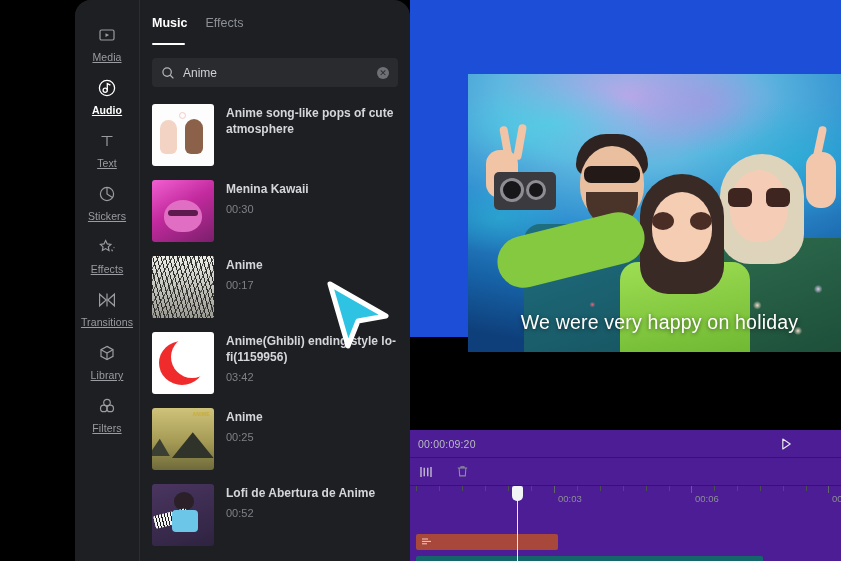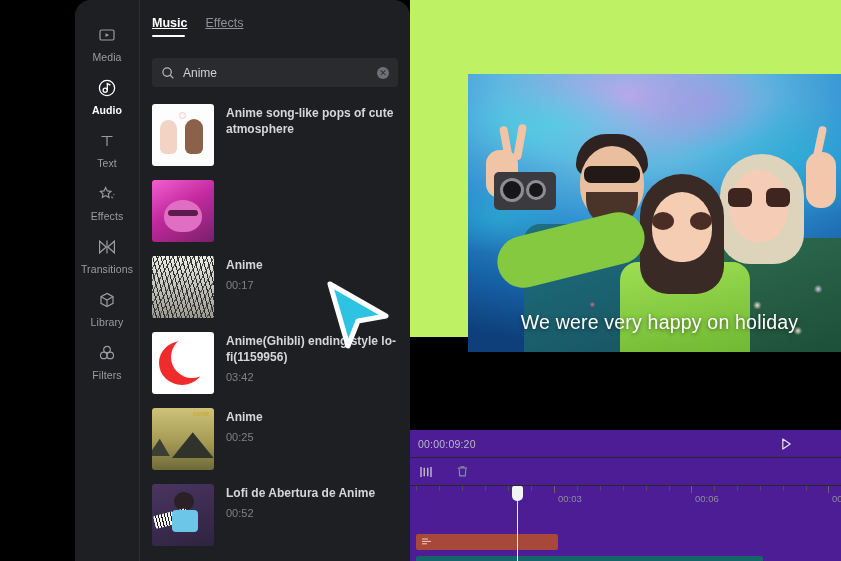--- a/index.html
+++ b/index.html
@@ -27,29 +27,30 @@
   }
   .rail-item {
     width: 65px; display: flex; flex-direction: column; align-items: center;
     padding: 8px 0 6px 0; cursor: pointer;
   }
   .rail-ico { height: 22px; display:flex; align-items:center; justify-content:center; margin-bottom: 5px; }
   .rail-ico svg { display:block; }
   .rail-label {
     font-size: 10.5px; color: #9a9ca1; line-height: 12px; text-align: right;
     letter-spacing: .1px;
+    text-decoration: underline;
   }
   .rail-item.active .rail-label { color: #ffffff; font-weight: bold; }
   .rail-item.active .rail-ico svg { stroke: #ffffff; }
 
   
   .list-col { position: absolute; left: 65px; top: 0; width: 270px; height: 561px; }
 
   .tabs { display: flex; gap: 18px; padding: 16px 12px 0 12px; }
-  .tab { font-size: 12.5px; color: #8d9096; padding-bottom: 7px; cursor: pointer; position: relative; text-decoration: underline; }
+  .tab { font-size: 12.5px; color: #8d9096; padding-bottom: 15px; cursor: pointer; position: relative; }
   .tab.active { color: #ffffff; font-weight: bold; }
   .tab.active:after {
     content:""; position:absolute; left: 0; right: 2px; bottom: 0;
     height: 2px; background: #ffffff; border-radius: 2px;
   }
 
   .search {
     position: absolute; left: 12px; top: 58px; width: 246px; height: 29px;
     background: #2a2b2f; border-radius: 4px;
     display: flex; align-items: center; padding: 0 9px;
@@ -94,21 +95,21 @@
   .th5:before{content:"";position:absolute;left:-4px;top:26px;width:42px;height:22px;background:#3b3f33;clip-path:polygon(0 100%,28% 22%,52% 100%);}
   .th5:after{content:"";position:absolute;left:20px;top:22px;width:52px;height:28px;background:#2f3329;clip-path:polygon(0 100%,40% 8%,80% 100%);}
   .th5 i{position:absolute;right:4px;top:3px;font-size:5px;color:#c9aa3a;font-weight:bold;letter-spacing:.3px;font-style:normal;}
   .th6 { background:linear-gradient(160deg,#4a3560,#2e2340); }
   .th6:before{content:"";position:absolute;left:22px;top:8px;width:20px;height:18px;border-radius:50% 50% 45% 45%;background:#2b2028;}
   .th6:after{content:"";position:absolute;left:20px;top:26px;width:26px;height:22px;border-radius:4px;background:#6cc6e8;}
   .th6 i{position:absolute;left:2px;top:28px;width:34px;height:13px;background:
     repeating-linear-gradient(90deg,#f2f2f2 0 2px,#1c1c1c 2px 3px);transform:rotate(-14deg);border-radius:2px;}
 
   
-  .preview-wrap { position:absolute; left:410px; top:0; right:0; height:337px; background:#bef264; }
+  .preview-wrap { position:absolute; left:410px; top:0; right:0; height:337px; background:#1d4ed8; }
   .preview {
     position:absolute; left: 58px; top: 74px; width: 383px; height: 278px;
     overflow: hidden; background:#0b2a3c;
   }
   .pv-sky{position:absolute;inset:0;background:
      radial-gradient(120% 90% at 42% 8%, #b8a8e8 0%, #5fb8e0 28%, #2f8fd0 52%, #1763a8 78%, #0e3f7a 100%);}
   .pv-swirl{position:absolute;inset:0;background:
      radial-gradient(38% 22% at 22% 18%, rgba(60,220,230,.55), transparent 70%),
      radial-gradient(30% 26% at 62% 10%, rgba(175,140,225,.5), transparent 70%),
      radial-gradient(44% 30% at 86% 30%, rgba(35,185,215,.5), transparent 72%),
@@ -220,20 +221,29 @@
 
       <div class="rail-item">
         <span class="rail-ico">
           <svg width="18" height="18" viewBox="0 0 18 18" fill="none" stroke="#9a9ca1" stroke-width="1.2">
             <path d="M3.5 4.5h11M9 4.5v9.5"></path>
           </svg>
         </span>
         <span class="rail-label">Text</span>
       </div>
 
+      <div class="rail-item">
+        <span class="rail-ico">
+          <svg width="18" height="18" viewBox="0 0 18 18" fill="none" stroke="#9a9ca1" stroke-width="1.2">
+            <circle cx="9" cy="9" r="6.6"></circle>
+              <path d="M9 2.4v6.6l5 3.2"></path>
+          </svg>
+        </span>
+        <span class="rail-label">Stickers</span>
+      </div>
 
       <div class="rail-item">
         <span class="rail-ico">
           <svg width="18" height="18" viewBox="0 0 18 18" fill="none" stroke="#9a9ca1" stroke-width="1.2">
             <path d="M7.6 2.6l1.7 3.3 3.6.5-2.6 2.5.7 3.6-3.4-1.9-3.2 1.8.6-3.5L2.4 6.4l3.6-.5z"></path>
             <path d="M13.6 11.4l.9 1.8M15.6 9.4l.8.3"></path>
           </svg>
         </span>
         <span class="rail-label">Effects</span>
       </div>
@@ -294,20 +304,24 @@
           <div class="m-thumb th1">
               <i></i>
             </div>
           <div class="m-meta">
             <div class="m-title">Anime song-like pops of cute atmosphere</div>
           </div>
         </div>
 
         <div class="m-row">
           <div class="m-thumb th2"></div>
+          <div class="m-meta">
+            <div class="m-title">Menina Kawaii</div>
+            <div class="m-dur">00:30</div>
+          </div>
         </div>
 
         <div class="m-row">
           <div class="m-thumb th3"></div>
           <div class="m-meta">
             <div class="m-title">Anime</div>
             <div class="m-dur">00:17</div>
           </div>
         </div>
 

